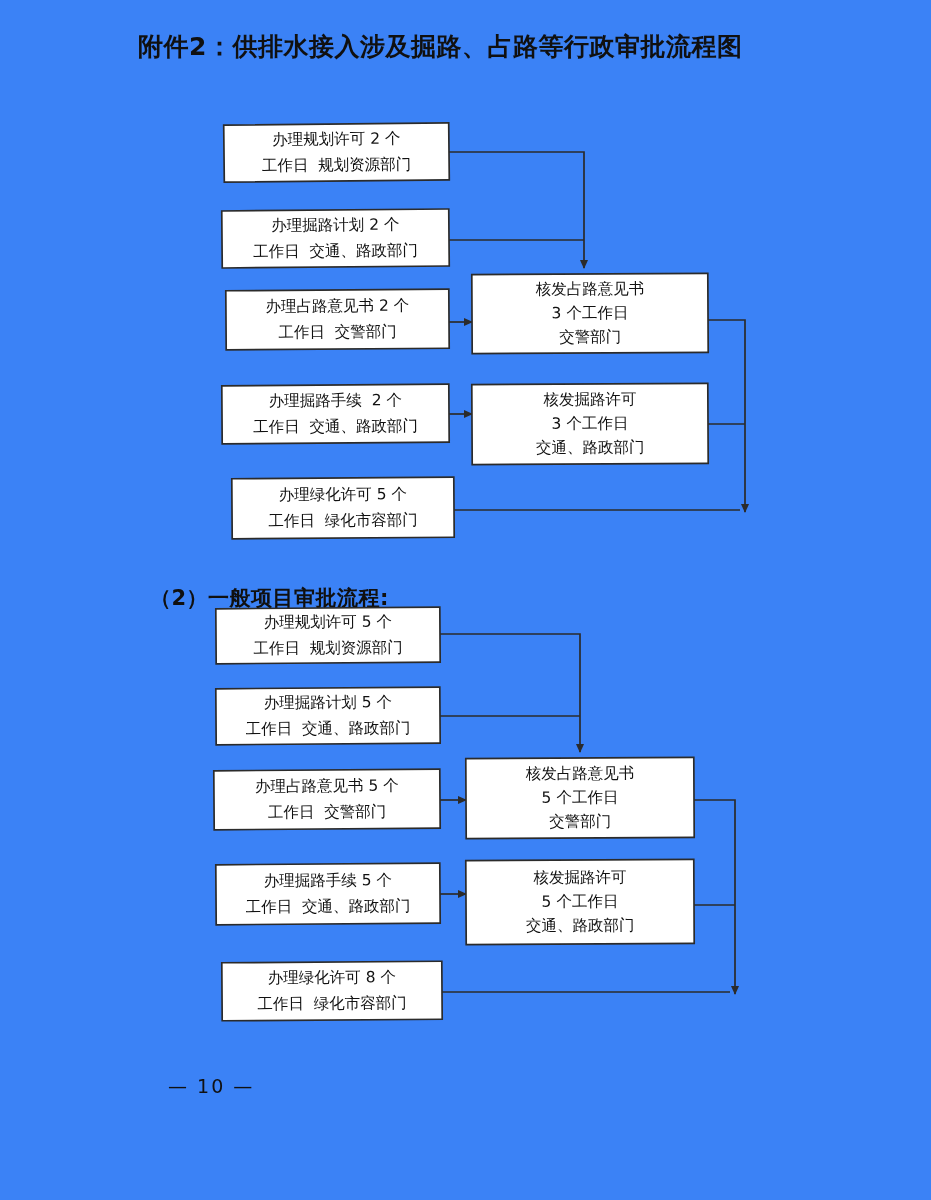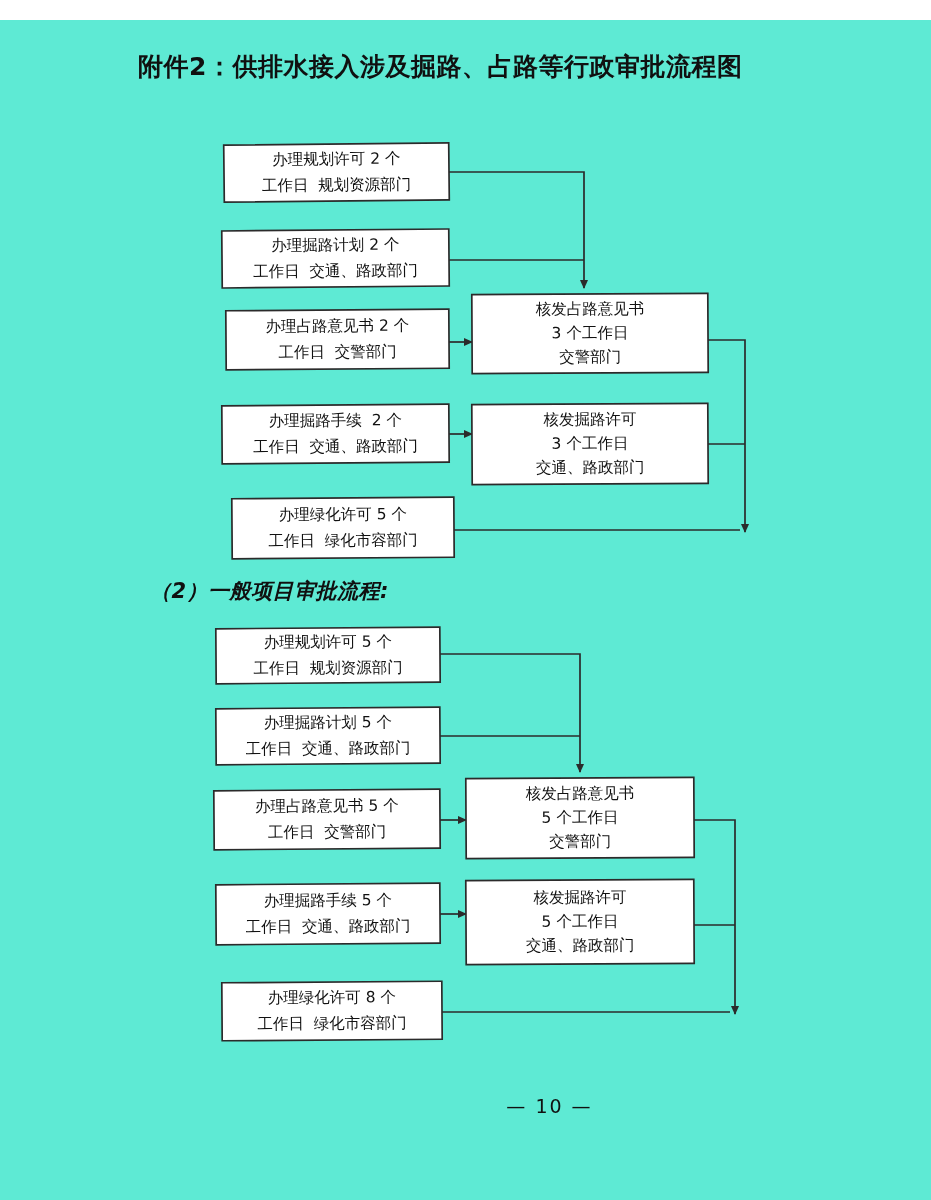--- a/index.html
+++ b/index.html
@@ -11,22 +11,21 @@
     width: 931px;
     height: 1200px;
     position: relative;
     font-family: "DejaVu Sans", "Liberation Sans", sans-serif;
     color: #171717;
     overflow: hidden;
   }
   .page {
     position: absolute;
     inset: 0;
-    background: #5eead4;
-    margin-top: 20px;
+    background: #3b82f6;
   }
 
   
   .doc-title {
     position: absolute;
     left: 138px;
     top: 30px;
     font-size: 25px;
     font-weight: 700;
     letter-spacing: 0.5px;
@@ -36,28 +35,28 @@
   .section-title {
     position: absolute;
     left: 150px;
     font-size: 21px;
     font-weight: 700;
     letter-spacing: 0.5px;
     white-space: nowrap;
     color: #101010;
   }
   #sec1-title { top: 84px; }
-  #sec2-title { top: 557px; font-style: italic; }
+  #sec2-title { top: 584px; }
 
   .page-footer {
     position: absolute;
     left: 0;
     right: 0;
     top: 1075px;
-    text-align: center;
+    text-align: left;
     padding-left: 168px;
     font-size: 19px;
     letter-spacing: 2px;
     color: #111;
   }
 
   
   .flow {
     position: absolute;
     left: 0;

